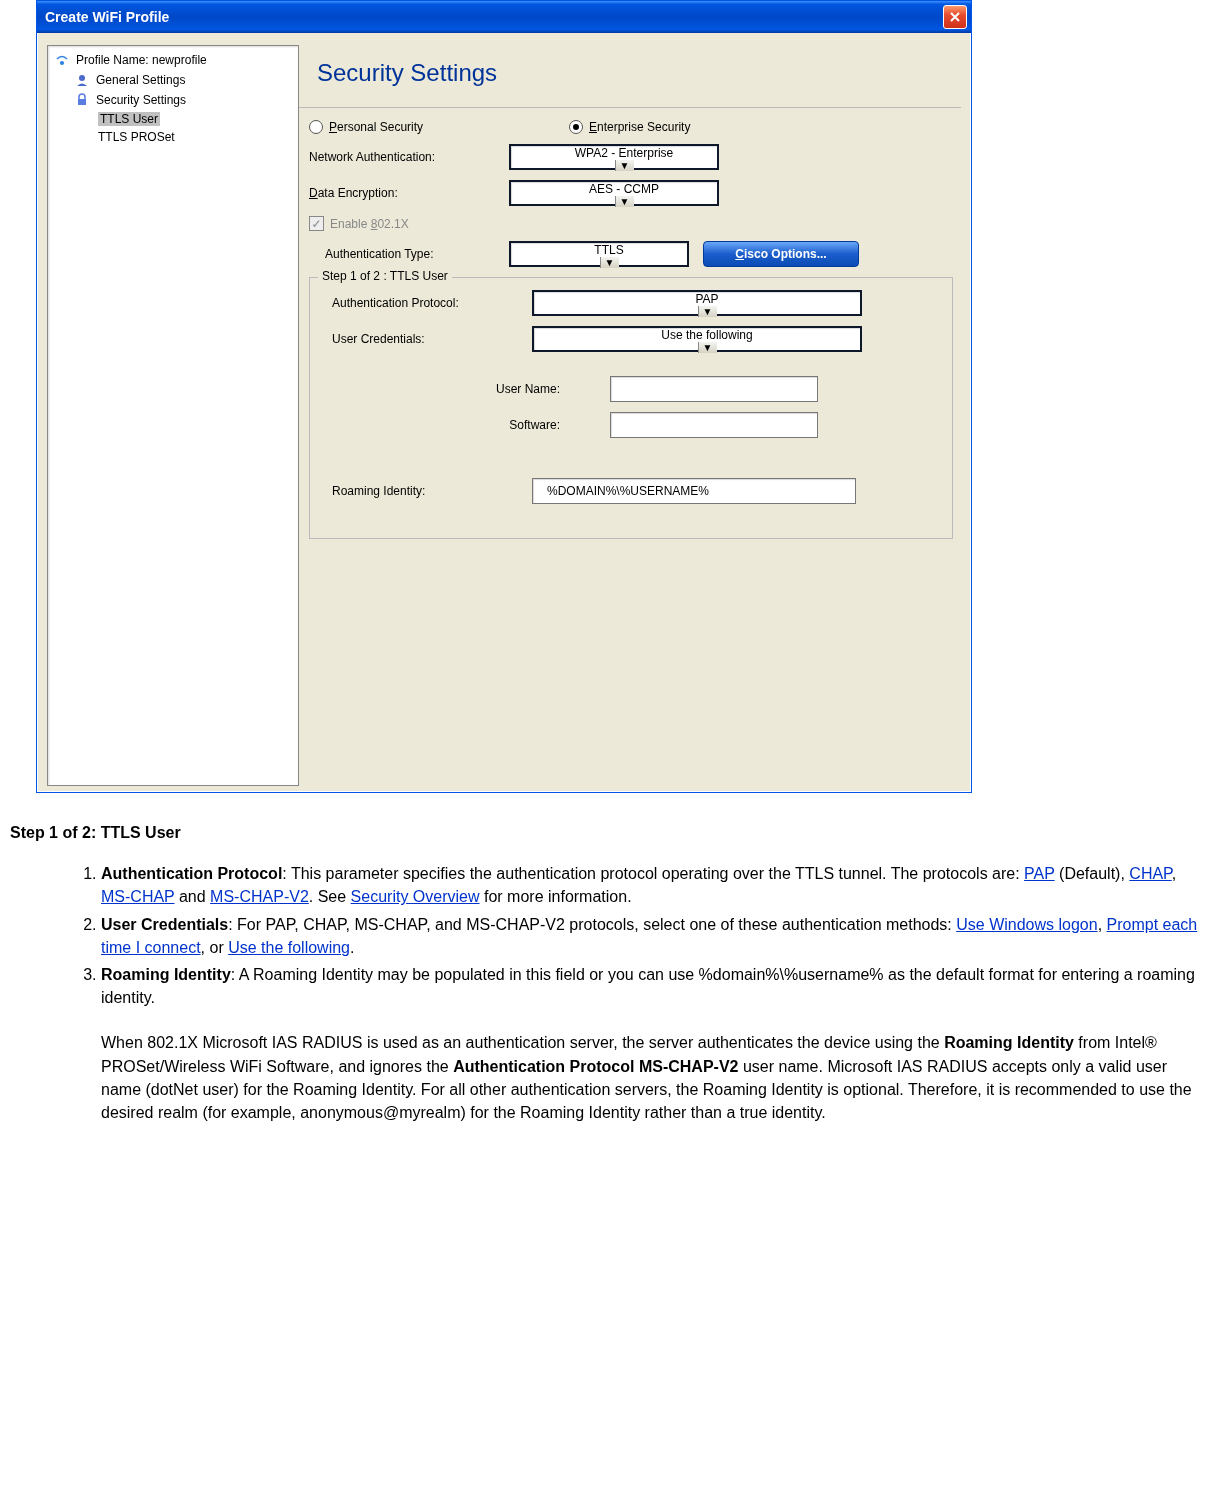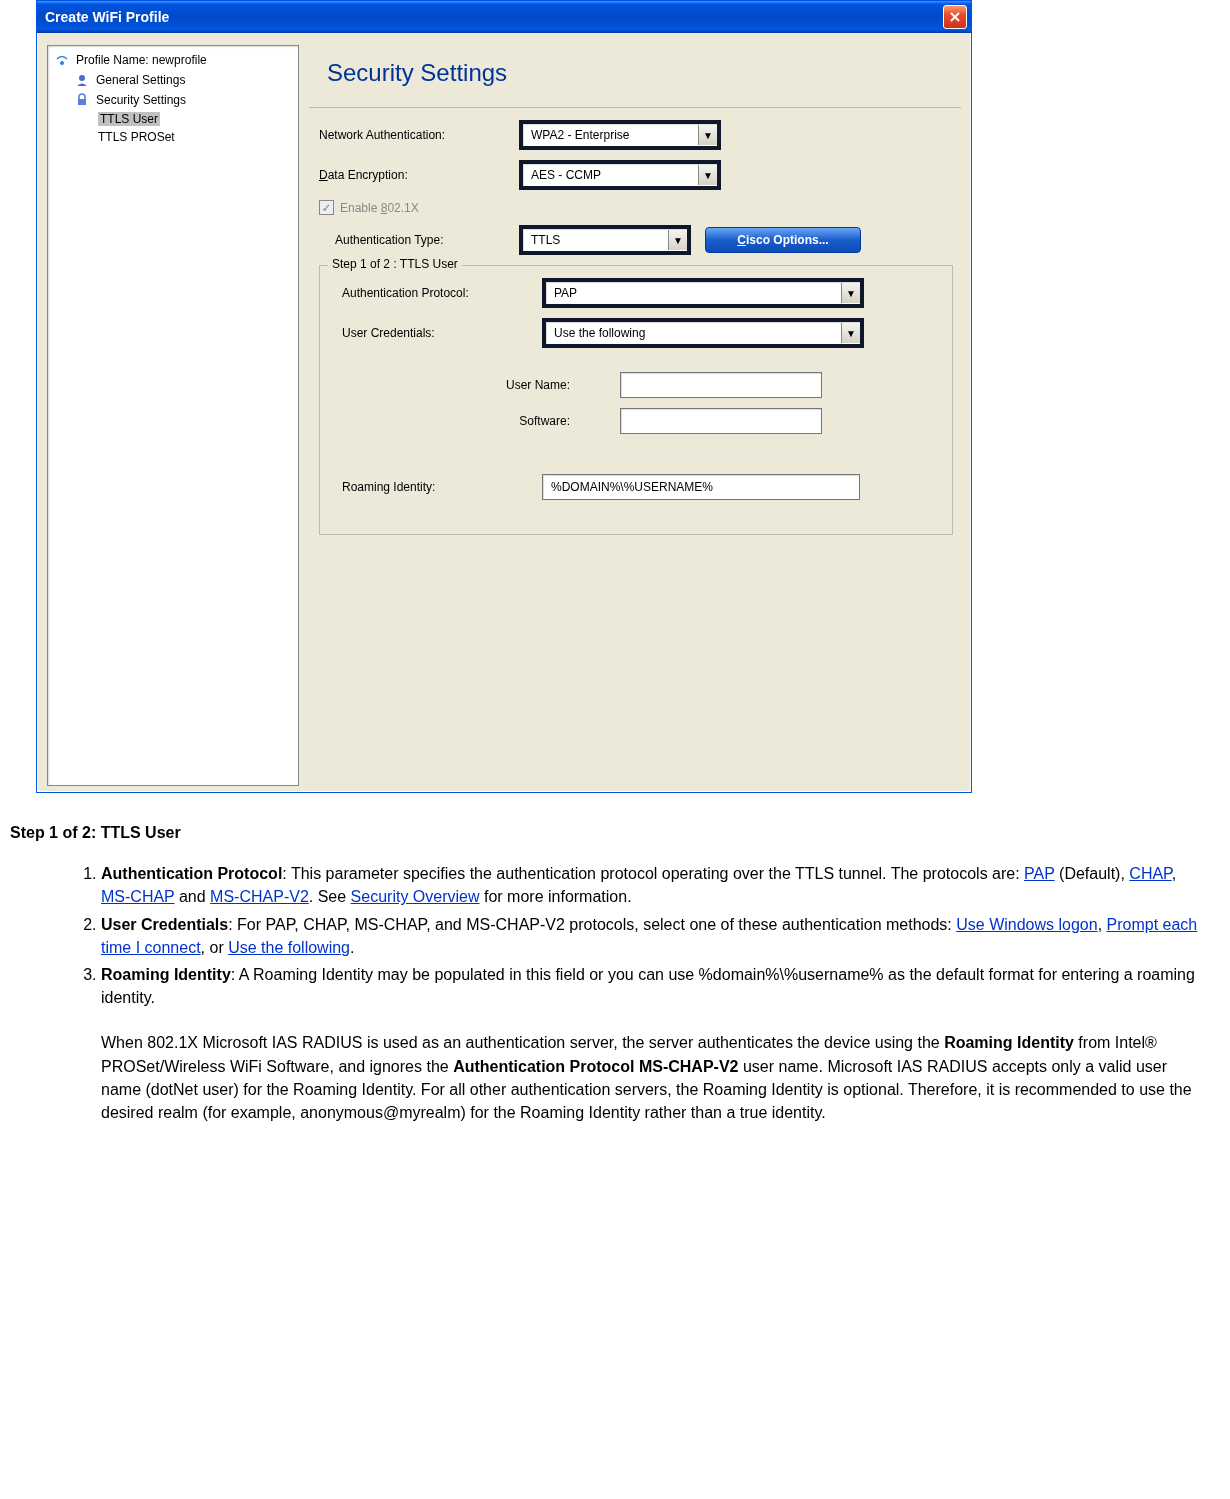--- a/index.html
+++ b/index.html
@@ -44,21 +44,20 @@
   display: flex;
   align-items: center;
   justify-content: center;
   color: #fff;
   font-weight: bold;
   cursor: pointer;
 }
 .dialog-body {
   display: flex;
   padding: 12px 10px 6px 10px;
-  gap: 10px;
 }
 .sidebar {
   width: 250px;
   height: 735px;
   background: #fff;
   border: 1px solid #888;
   box-shadow: inset 1px 1px 2px rgba(0,0,0,0.15);
   font-size: 12px;
   padding-top: 4px;
 }
@@ -116,44 +115,45 @@
 .radio-dot {
   width: 6px; height: 6px; border-radius: 50%; background: #000;
 }
 .underline-letter { text-decoration: underline; }
 .form-label {
   width: 200px;
 }
 .xp-select {
   height: 22px;
   background: #fff;
-  border: 4px solid #0f172a;
+  border: 2px solid #0f172a;
   box-shadow: inset 1px 1px 1px rgba(0,0,0,0.15);
   display: flex;
   align-items: center;
   justify-content: space-between;
-  padding-left: 8px;
-  font-size: 12px;
-  cursor: pointer;
+  padding-left: 20px;
+  font-size: 12px;
+  cursor: pointer;
+  flex-direction: column;
 }
 .dd-btn {
   width: 18px;
   height: 20px;
   background: linear-gradient(to bottom, #f4f4f0, #d6d3c4);
   border-left: 1px solid #888;
   display: flex;
   align-items: center; justify-content: center;
   font-size: 10px;
 }
 .xp-input {
   height: 22px;
   background: #fff;
   border: 1px solid #777;
   box-shadow: inset 1px 1px 1px rgba(0,0,0,0.15);
-  padding-left: 8px;
+  padding-left: 14px;
   font-size: 12px;
   font-family: inherit;
 }
 .checkbox-box {
   width: 13px; height: 13px; border: 1px solid #888; background: #eee;
   display: inline-flex; align-items: center; justify-content: center;
   margin-right: 6px;
 }
 .disabled { color: #888; }
 .cisco-btn {
@@ -302,20 +302,32 @@
         <span class="label-span">TTLS User</span>
       </div>
       <div class="tree-item indent2">
         <span class="label-span">TTLS PROSet</span>
       </div>
     </div>
 
     <div class="content">
       <div class="section-heading">Security Settings</div>
 
+      <div class="row radio-row">
+        <div class="radio-opt" style="width:260px">
+          <span class="radio-circle"></span>
+          <span><span class="underline-letter">P</span>ersonal Security</span>
+        </div>
+        <div class="radio-opt">
+          <span class="radio-circle">
+                <span class="radio-dot"></span>
+              </span>
+          <span><span class="underline-letter">E</span>nterprise Security</span>
+        </div>
+      </div>
 
       <div class="row">
         <span class="form-label">Network Authentication:</span>
         <div class="xp-select" style="width:186px">
           <span>WPA2 - Enterprise</span>
           <span class="dd-btn">▼</span>
         </div>
       </div>
 
       <div class="row">

